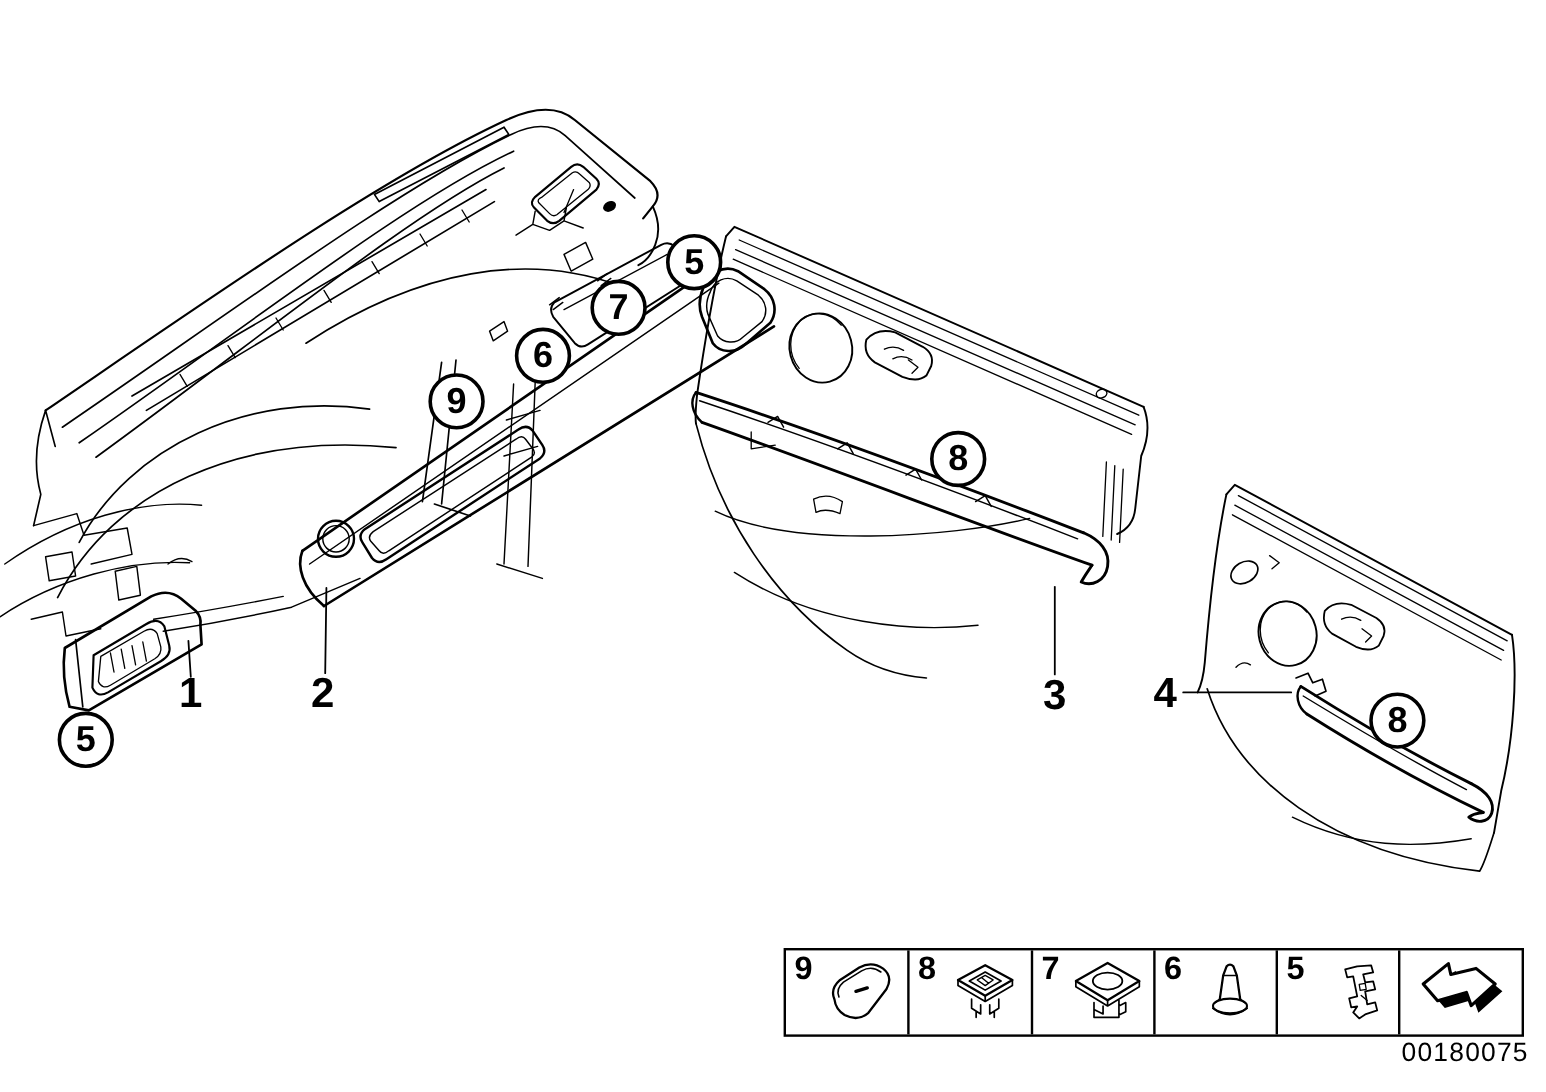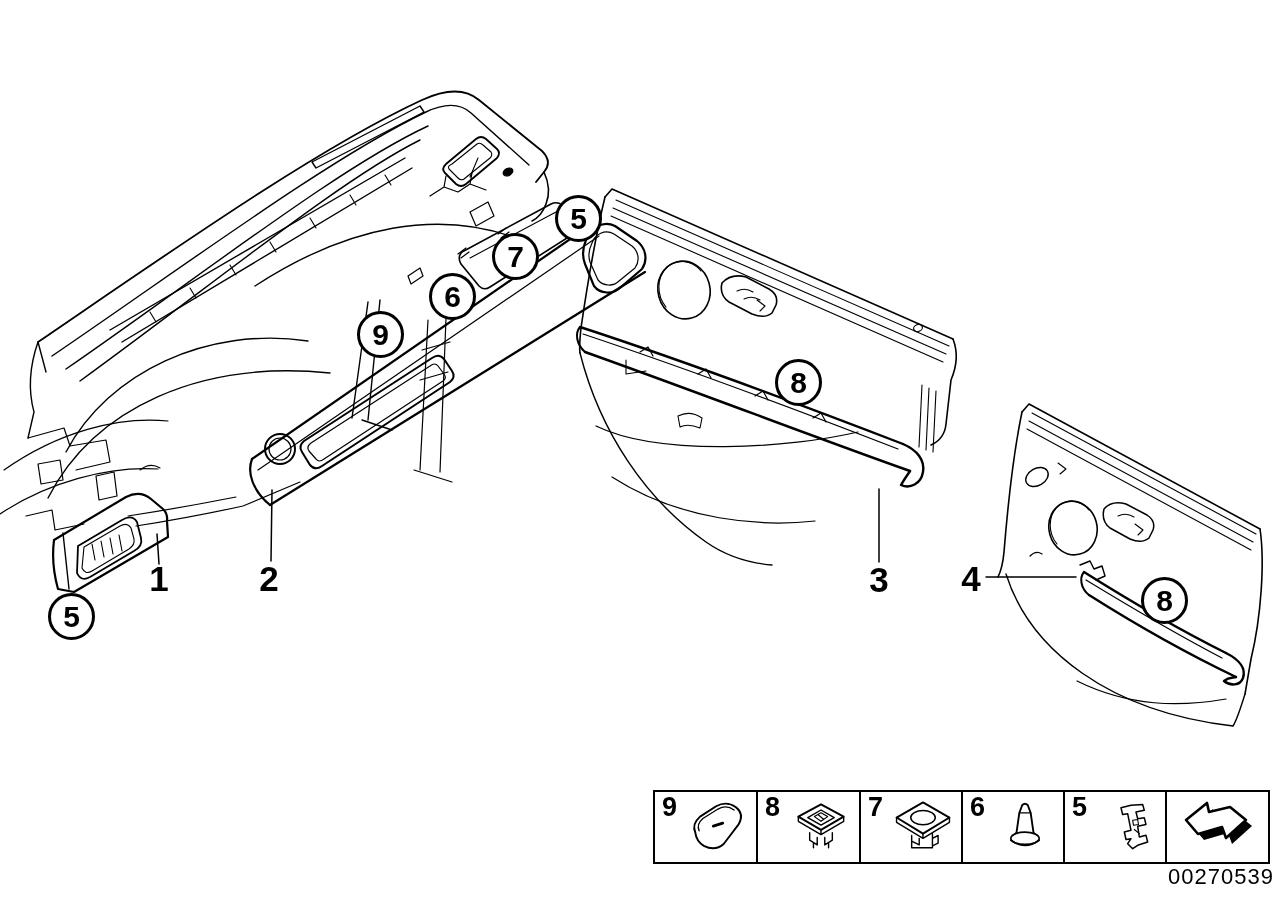--- a/index.html
+++ b/index.html
@@ -229,15 +229,15 @@
     </div>
 
     <div class="lcell" style="width:105px;flex:1;">
       <svg class="arrowicon" width="84" height="58" viewBox="0 0 84 58">
         <path d="M16,28 L37,11 L39,20 L60,15 L76,28 L56,46 L52,35 L28,42 Z" fill="#000"></path>
         <path d="M10,22 L31,5 L33,14 L54,9 L70,22 L50,40 L46,29 L22,36 Z" fill="#fff" stroke="#000" stroke-width="2.6" stroke-linejoin="round"></path>
       </svg>
     </div>
   </div>
 
-  <div class="docnum">00270539</div>
+  <div class="docnum">00180075</div>
 
 </div>
 
 </body></html>

